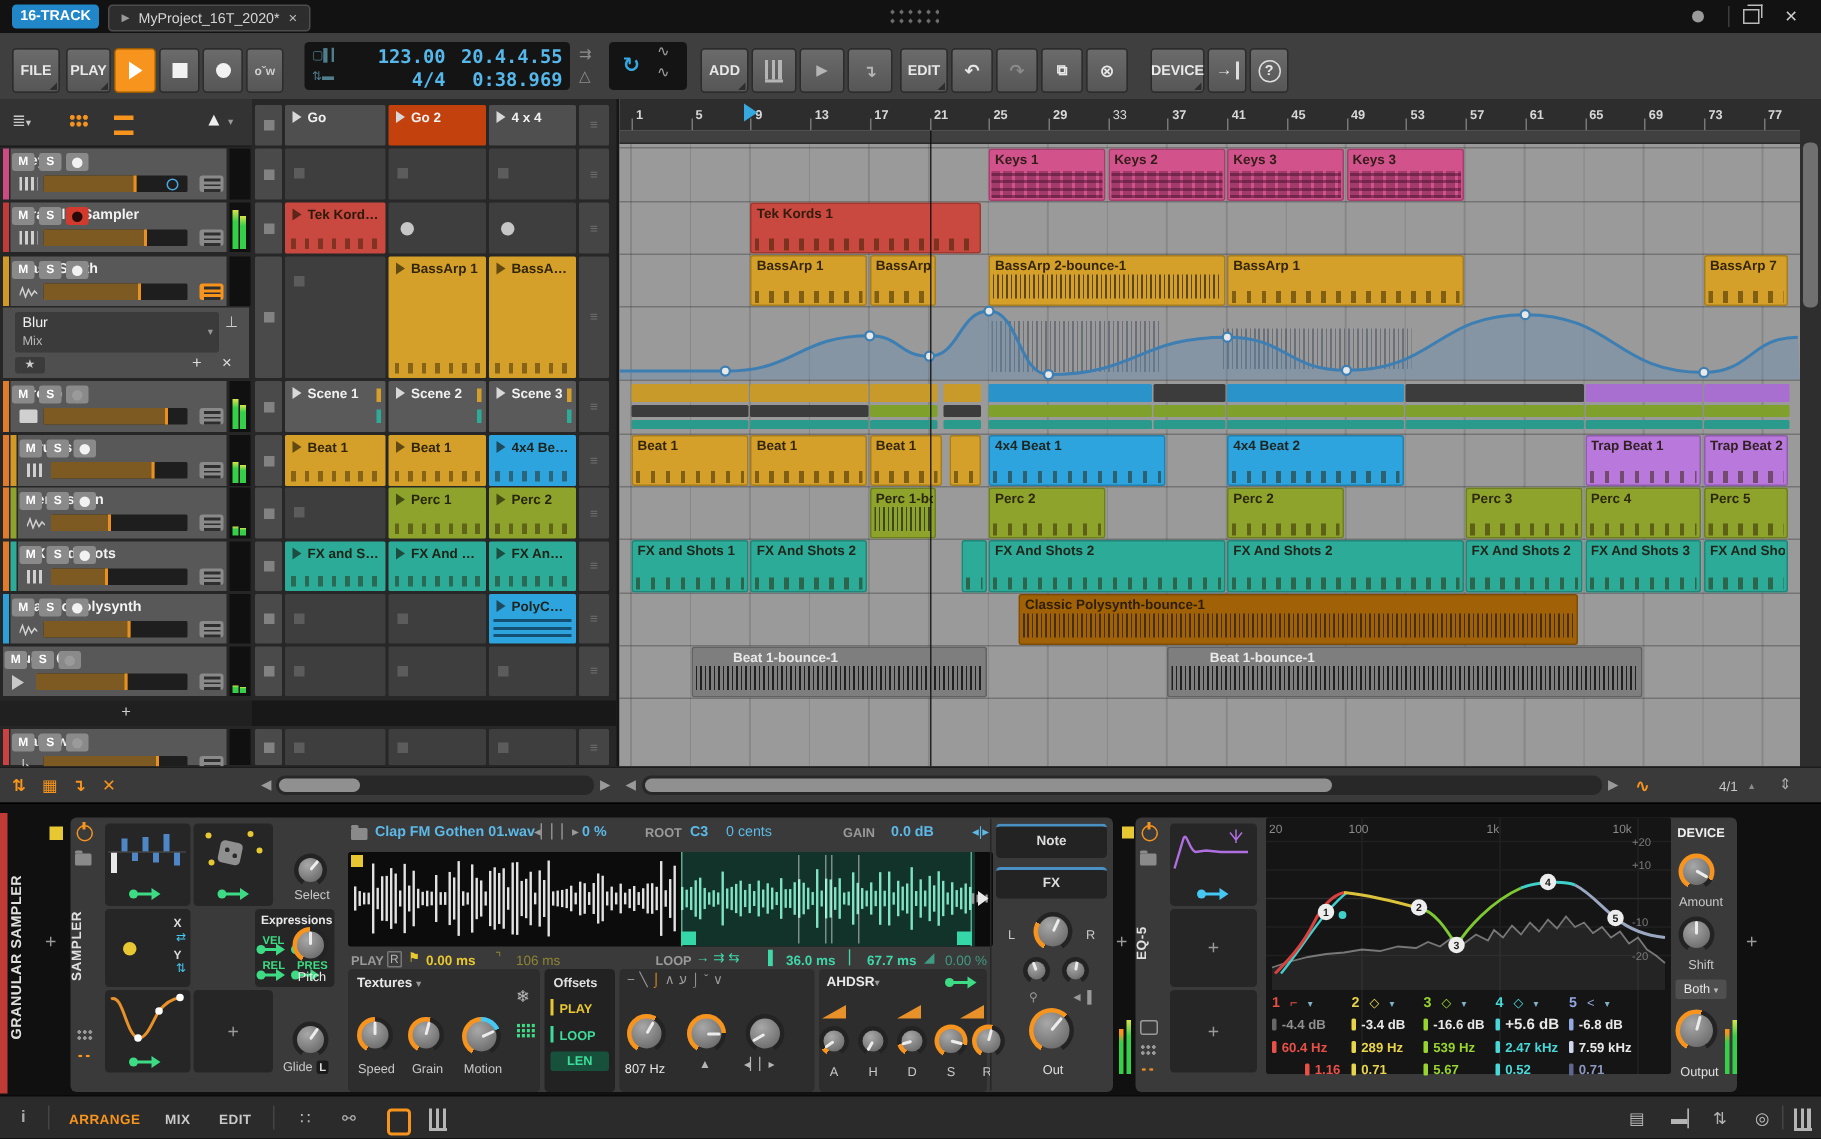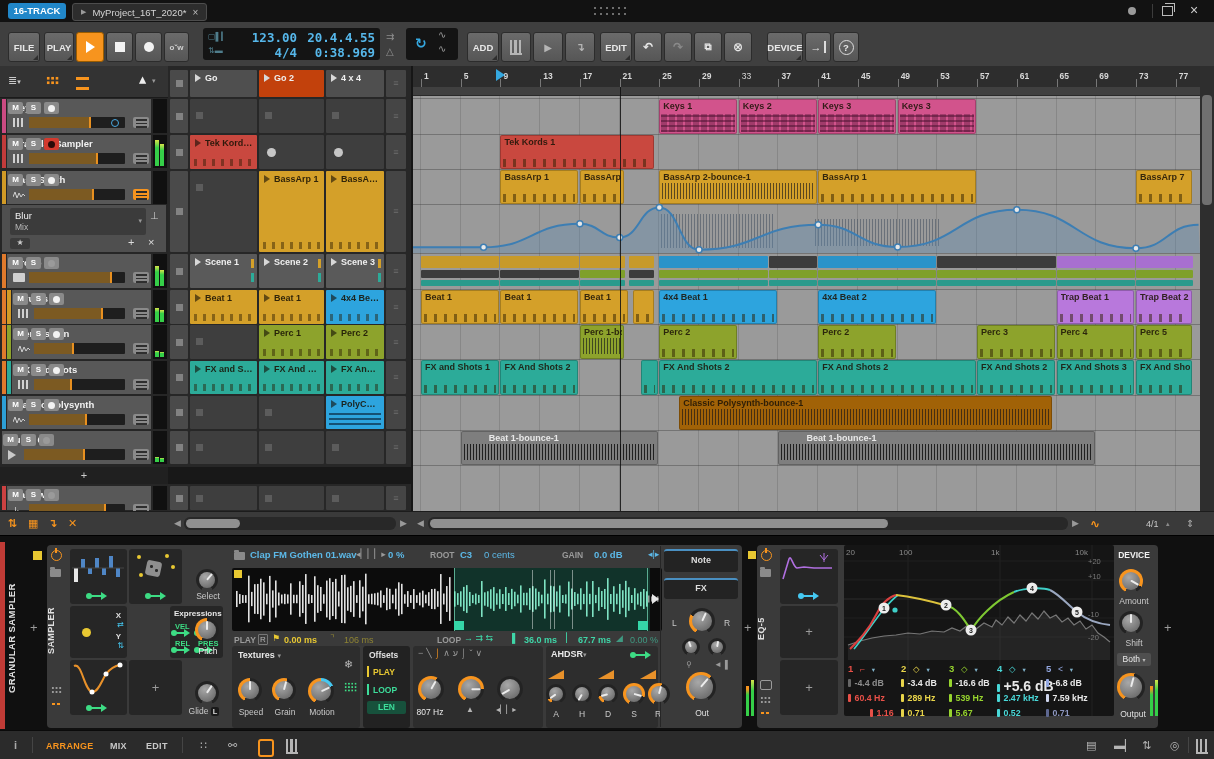--- a/index.html
+++ b/index.html
@@ -1335,21 +1335,21 @@
         <span class="eqnum" style="color:#97d42e;">3</span>
         <span style="color:#97d42e;font-size:8.5px;margin-left:4px;">◇</span>
         <span style="color:#7fb1c9;font-size:6.5px;margin-left:4px;">▾</span></span>
         <span class="abs" style="left:949px;top:142px;font-size:8.8px;font-weight:bold;color:#e8e8e8;"><i class="vbar" style="background:#97d42e;"></i>-16.6 dB</span>
         <span class="abs" style="left:949px;top:157px;font-size:8.8px;font-weight:bold;color:#97d42e;"><i class="vbar" style="background:#97d42e;"></i>539 Hz</span>
         <span class="abs" style="left:949px;top:172px;font-size:8.8px;font-weight:bold;color:#97d42e;"><i class="vbar" style="background:#97d42e;"></i>5.67</span>
         <span class="abs" style="left:997px;top:127px;">
         <span class="eqnum" style="color:#49d8d8;">4</span>
         <span style="color:#49d8d8;font-size:8.5px;margin-left:4px;">◇</span>
         <span style="color:#7fb1c9;font-size:6.5px;margin-left:4px;">▾</span></span>
-        <span class="abs" style="left:997px;top:142px;font-size:14px;font-weight:bold;color:#e8e8e8;"><i class="vbar" style="background:#49d8d8;"></i>+5.6 dB</span>
+        <span class="abs" style="left:997px;top:142px;font-size:10px;font-weight:bold;color:#e8e8e8;"><i class="vbar" style="background:#49d8d8;"></i>+5.6 dB</span>
         <span class="abs" style="left:997px;top:157px;font-size:8.8px;font-weight:bold;color:#49d8d8;"><i class="vbar" style="background:#49d8d8;"></i>2.47 kHz</span>
         <span class="abs" style="left:997px;top:172px;font-size:8.8px;font-weight:bold;color:#49d8d8;"><i class="vbar" style="background:#49d8d8;"></i>0.52</span>
         <span class="abs" style="left:1046px;top:127px;">
         <span class="eqnum" style="color:#93a7e0;">5</span>
         <span style="color:#93a7e0;font-size:8.5px;margin-left:4px;">&lt;</span>
         <span style="color:#7fb1c9;font-size:6.5px;margin-left:4px;">▾</span></span>
         <span class="abs" style="left:1046px;top:142px;font-size:8.8px;font-weight:bold;color:#e8e8e8;"><i class="vbar" style="background:#93a7e0;"></i>-6.8 dB</span>
         <span class="abs" style="left:1046px;top:157px;font-size:8.8px;font-weight:bold;color:#e8e8e8;"><i class="vbar" style="background:#cfd6ee;"></i>7.59 kHz</span>
         <span class="abs" style="left:1046px;top:172px;font-size:8.8px;font-weight:bold;color:#8d97c0;"><i class="vbar" style="background:#5d6790;"></i>0.71</span>
       </div>

